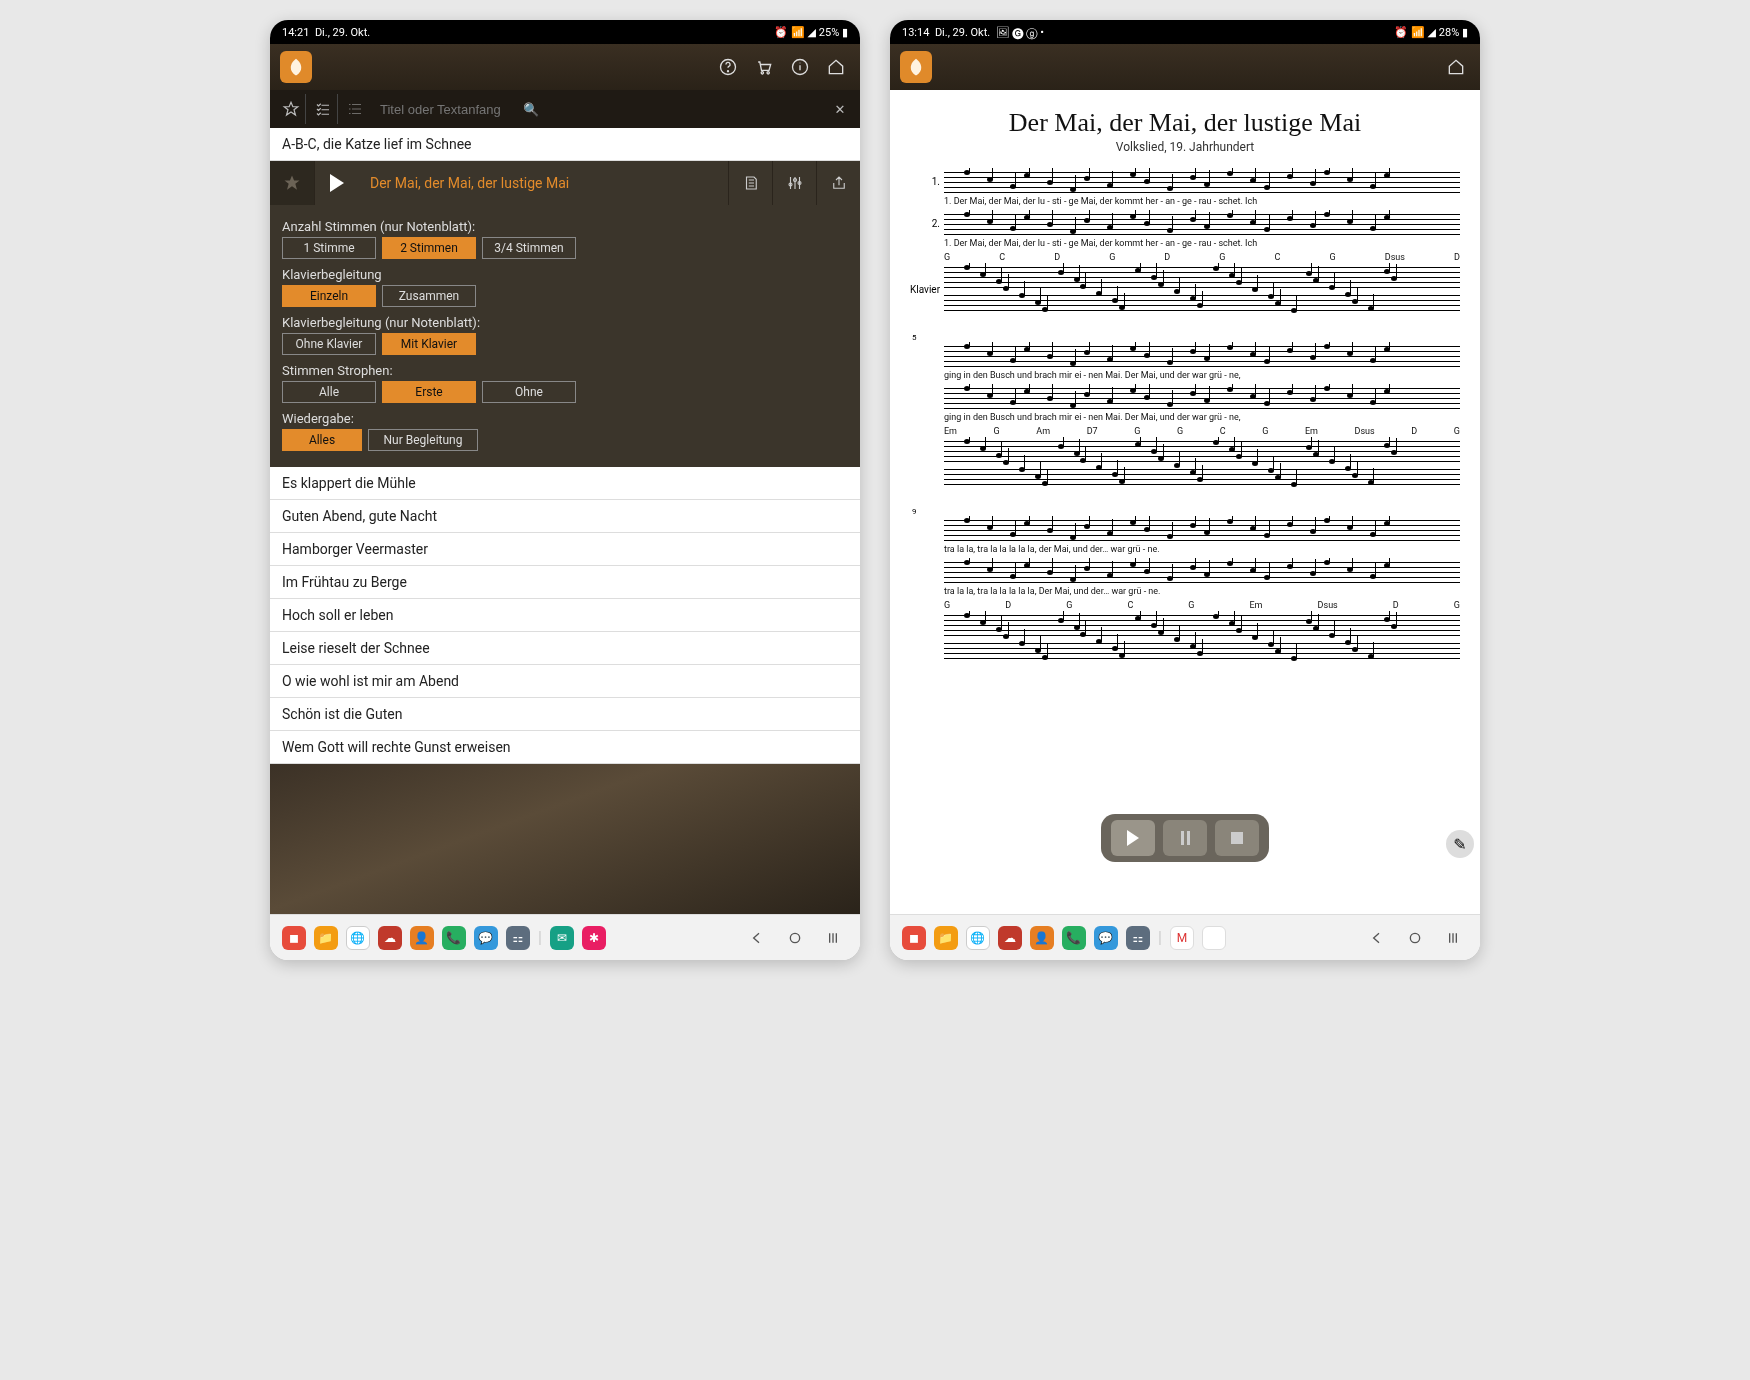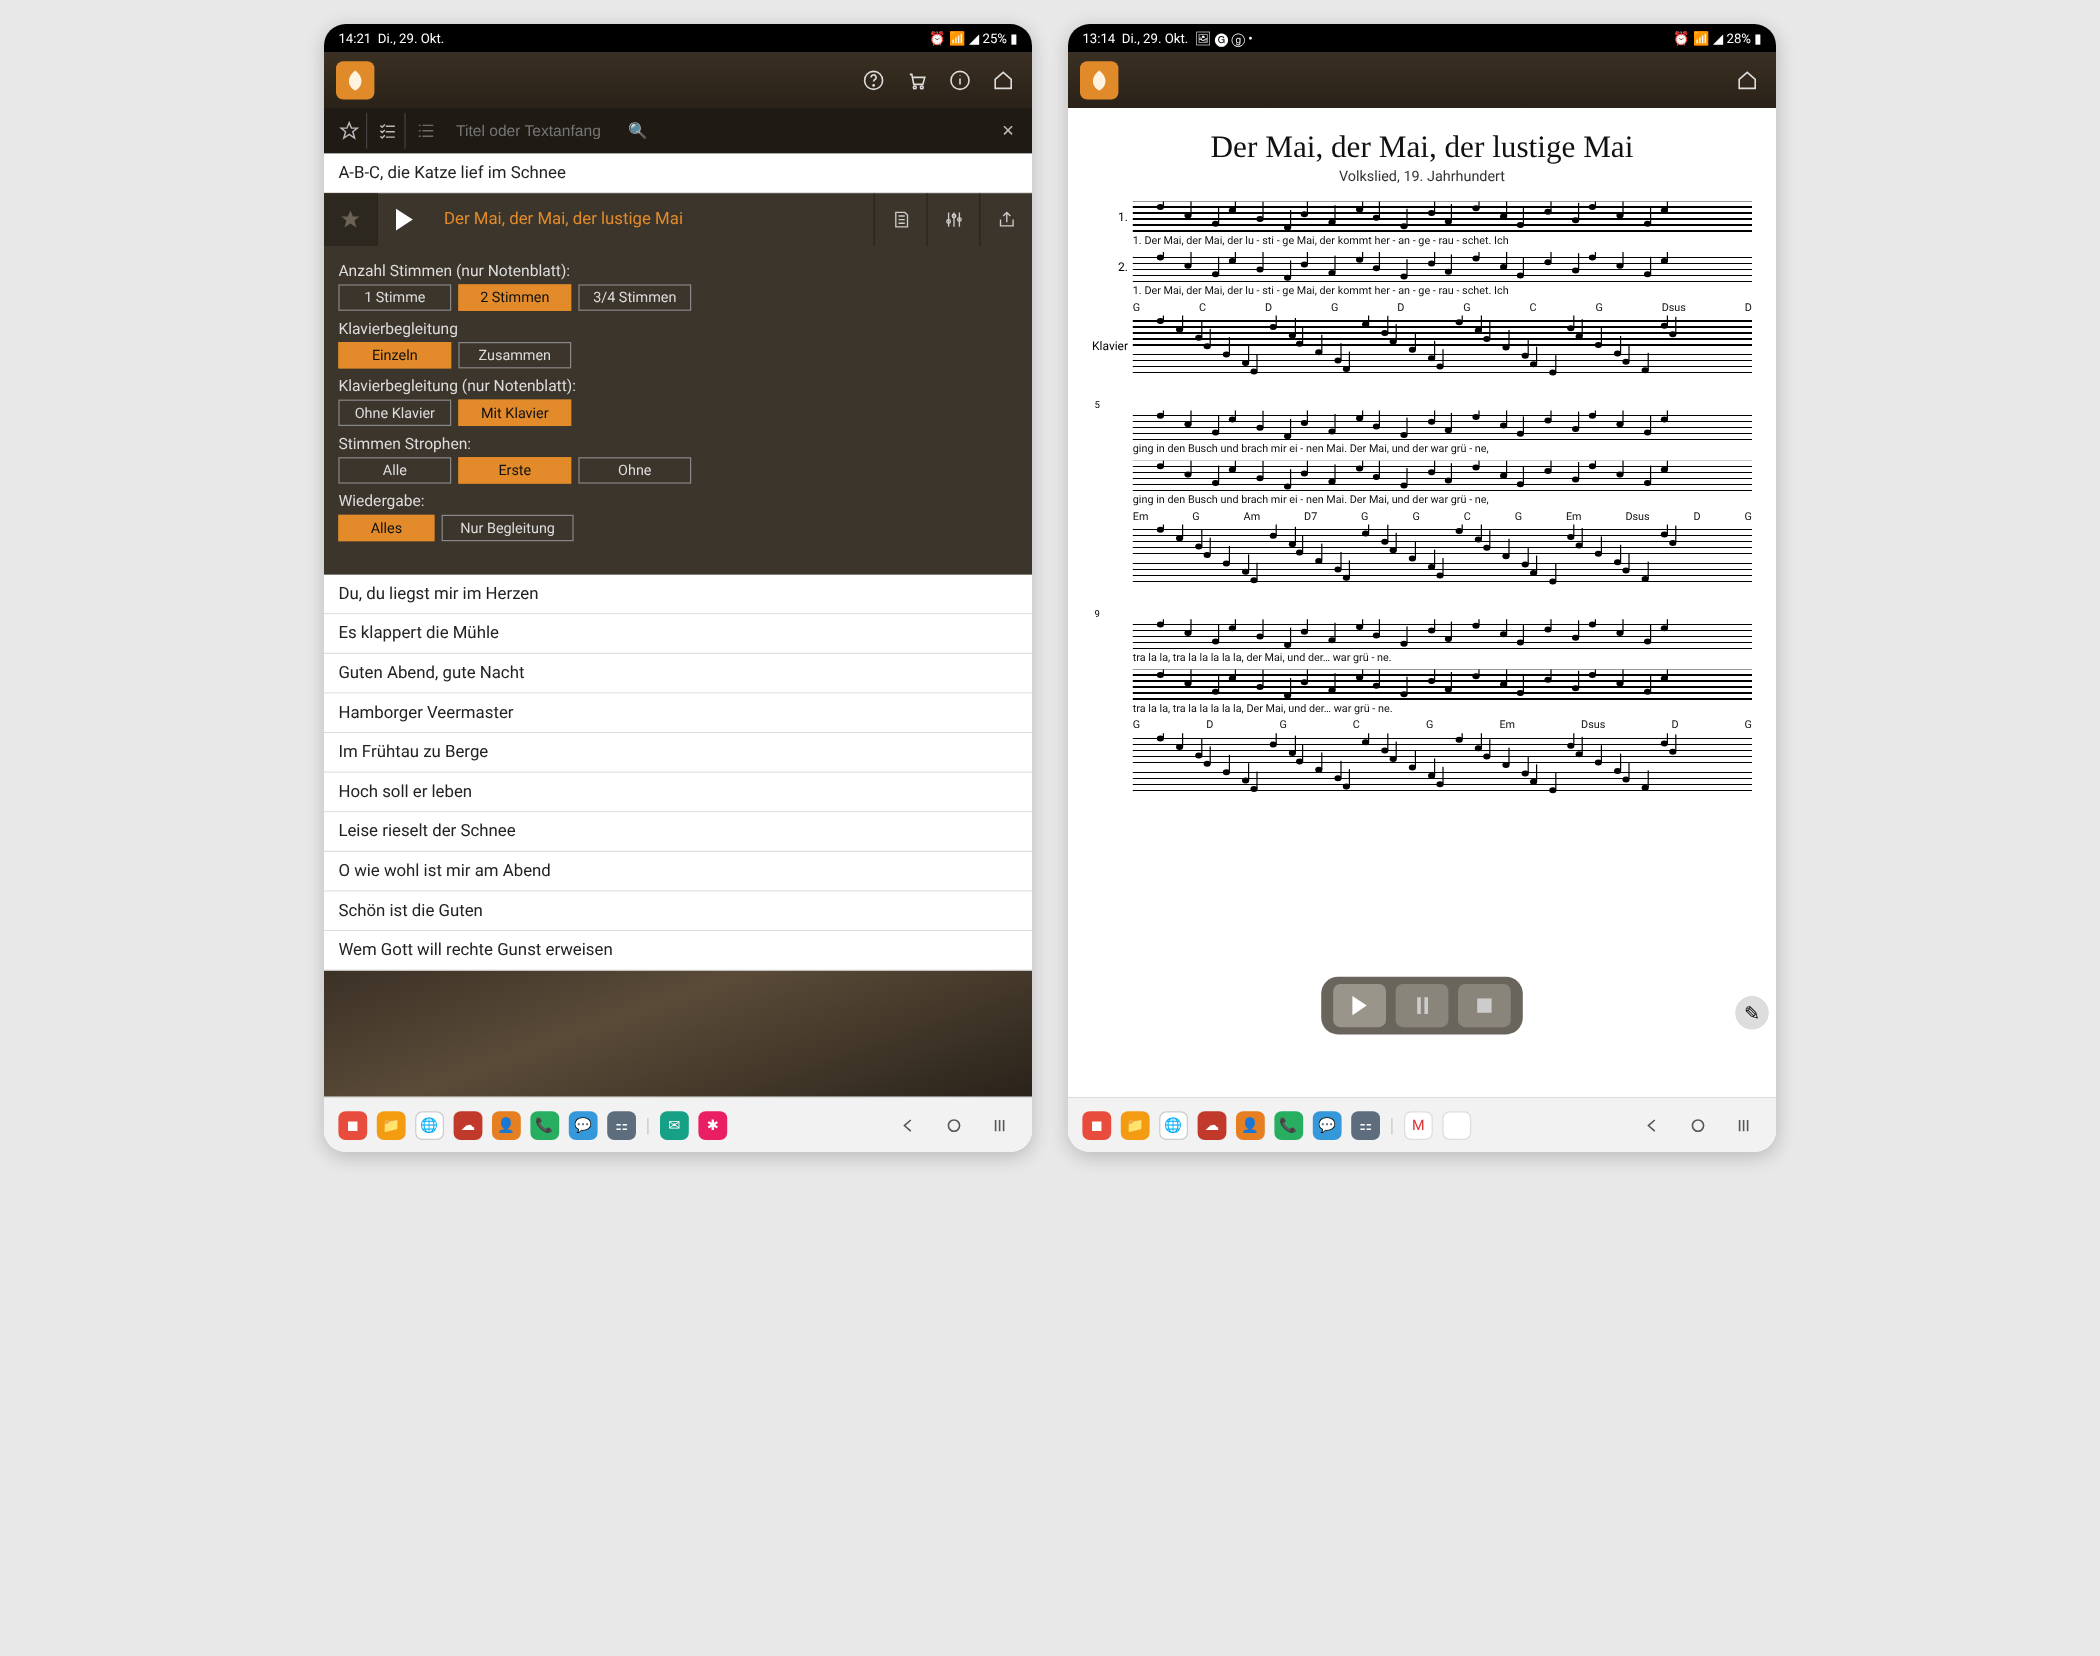--- a/index.html
+++ b/index.html
@@ -85,21 +85,21 @@
     display: flex;
     align-items: center;
     height: 44px;
   }
   .exp-star { width:44px;display:flex;align-items:center;justify-content:center;background:#2d281f; height:100%; }
   .exp-star svg { width:20px;height:20px;fill:#6b6356;stroke:none; }
   .exp-play { width:44px;display:flex;align-items:center;justify-content:center;height:100%;border-left:1px solid #2a241c; }
   .exp-title { flex:1;color:#e38b2b;font-size:14px;padding-left:12px; }
   .exp-hicon { width:44px;height:100%;display:flex;align-items:center;justify-content:center;border-left:1px solid #2a241c; }
   .exp-hicon svg { width:18px;height:18px;stroke:#ccc;fill:none;stroke-width:1.5; }
-  .exp-body { padding: 6px 12px 28px; font-size: 13px; }
+  .exp-body { padding: 6px 12px 16px; font-size: 13px; }
   .opt-label { color:#ddd;margin-top:8px;margin-bottom:3px; }
   .opt-row { display:flex;gap:6px; }
   .opt-btn {
     border: 1px solid #888;
     padding: 3px 0;
     min-width: 94px;
     text-align: center;
     font-size: 12px;
     color: #ddd;
     background: transparent;
@@ -295,21 +295,20 @@
       </div>
       <div class="opt-label">Wiedergabe:</div>
       <div class="opt-row">
         <div class="opt-btn active" style="min-width:80px">Alles</div>
         <div class="opt-btn" style="min-width:110px">Nur Begleitung</div>
       </div>
     </div>
   </div>
 
   <div id="song-list">
-      <div class="listitem">Du, du liegst mir im Herzen</div>
       <div class="listitem">Es klappert die Mühle</div>
       <div class="listitem">Guten Abend, gute Nacht</div>
       <div class="listitem">Hamborger Veermaster</div>
       <div class="listitem">Im Frühtau zu Berge</div>
       <div class="listitem">Hoch soll er leben</div>
       <div class="listitem">Leise rieselt der Schnee</div>
       <div class="listitem">O wie wohl ist mir am Abend</div>
       <div class="listitem">Schön ist die Guten</div>
       <div class="listitem">Wem Gott will rechte Gunst erweisen</div>
     </div>

